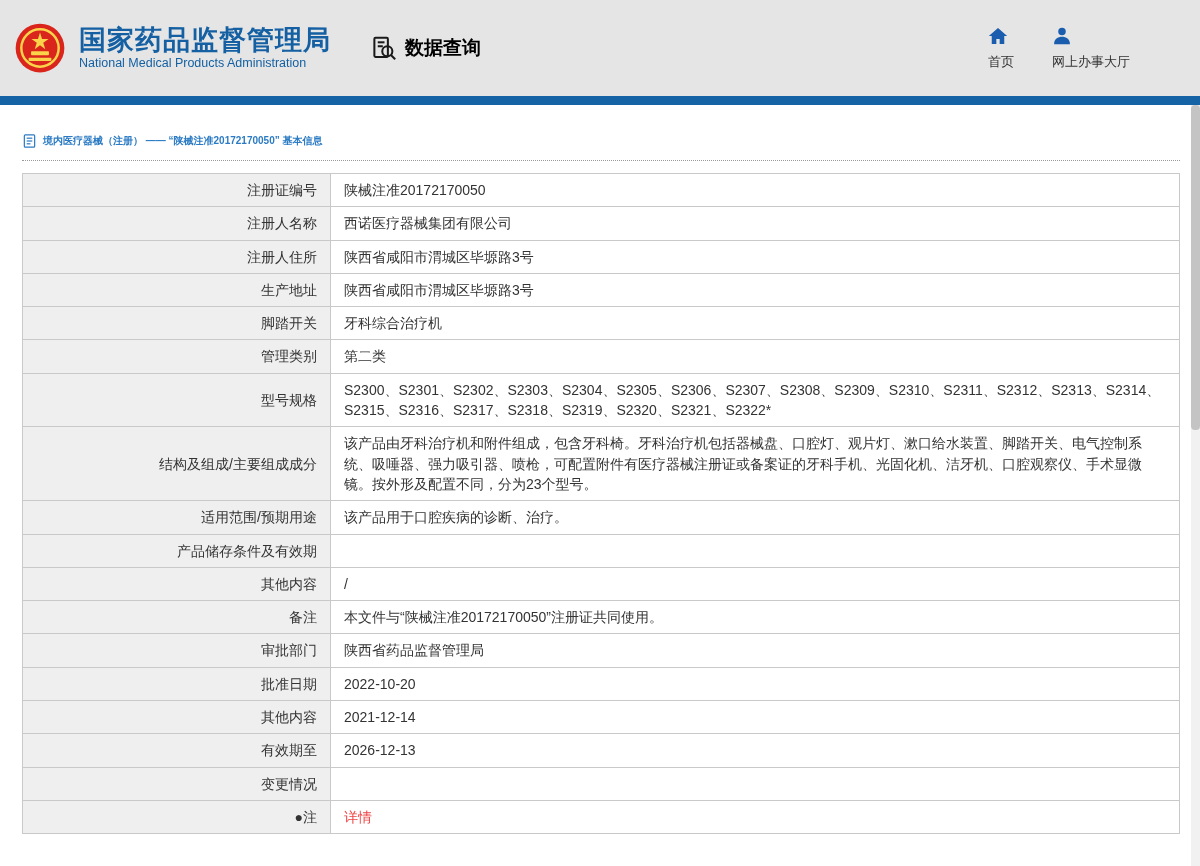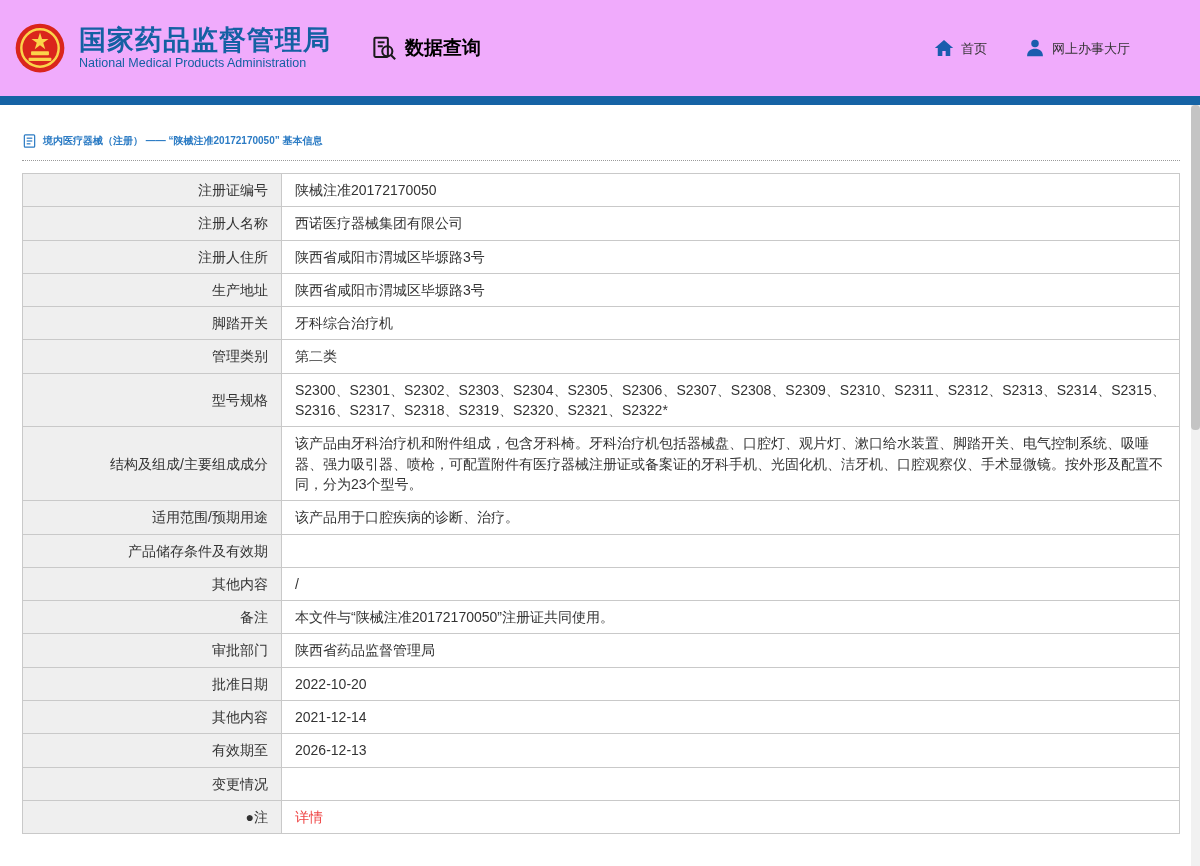--- a/index.html
+++ b/index.html
@@ -7,21 +7,21 @@
   body {
     font-family: "Liberation Sans", "DejaVu Sans", sans-serif;
     background: #ffffff;
     color: #333;
     position: relative;
   }
 
   
   .site-header {
     height: 96px;
-    background: #f0abfc;
+    background: #e5e5e5;
     display: flex;
     align-items: center;
     padding-left: 14px;
     padding-right: 70px;
   }
   .logo-block { display: flex; align-items: center; }
   .emblem { width: 52px; height: 58px; margin-right: 13px; flex: 0 0 auto; }
   .org-cn {
     font-size: 27px;
     font-weight: bold;
@@ -39,22 +39,22 @@
   .data-query svg { width: 27px; height: 27px; margin-right: 7px; }
   .data-query .dq-label { font-size: 19px; color: #000; font-weight: 600; }
 
   .header-nav {
     margin-left: auto;
     display: flex;
     gap: 38px;
   }
   .nav-item {
     display: flex;
-    flex-direction: row;
-    align-items: flex-end;
+    flex-direction: column;
+    align-items: flex-start;
     gap: 7px;
     font-size: 13px;
     color: #333;
     text-decoration: none;
     cursor: pointer;
   }
   .nav-item svg { width: 20px; height: 20px; }
 
   .blue-bar { height: 9px; background: #1563a5; width: 100%; }
 
@@ -86,21 +86,21 @@
   }
   .info-table td {
     border: 1px solid #c9c9c9;
     padding: 6px 13px;
     font-size: 14px;
     line-height: 1.45;
     vertical-align: middle;
     word-break: break-all;
   }
   td.label-cell {
-    width: 259px;
+    width: 308px;
     background: #efefef;
     text-align: right;
     color: #333;
   }
   td.value-cell { background: #fff; text-align: left; border-radius: 15px; }
   a.detail-link { color: #ef4444; text-decoration: none; cursor: pointer; }
 
   
   .scrollbar-track {
     position: absolute;

